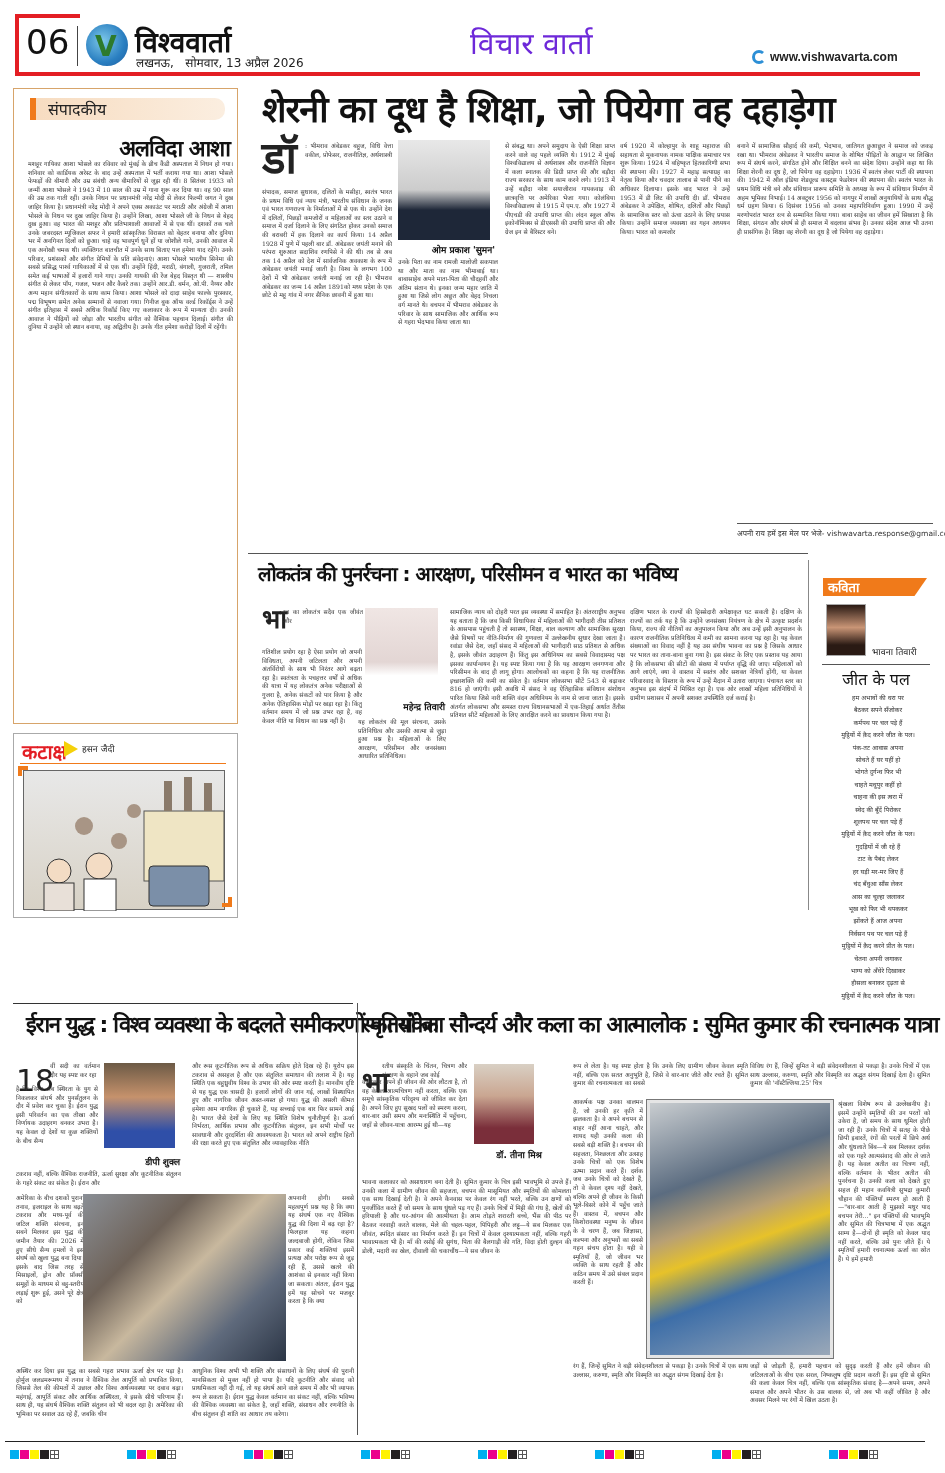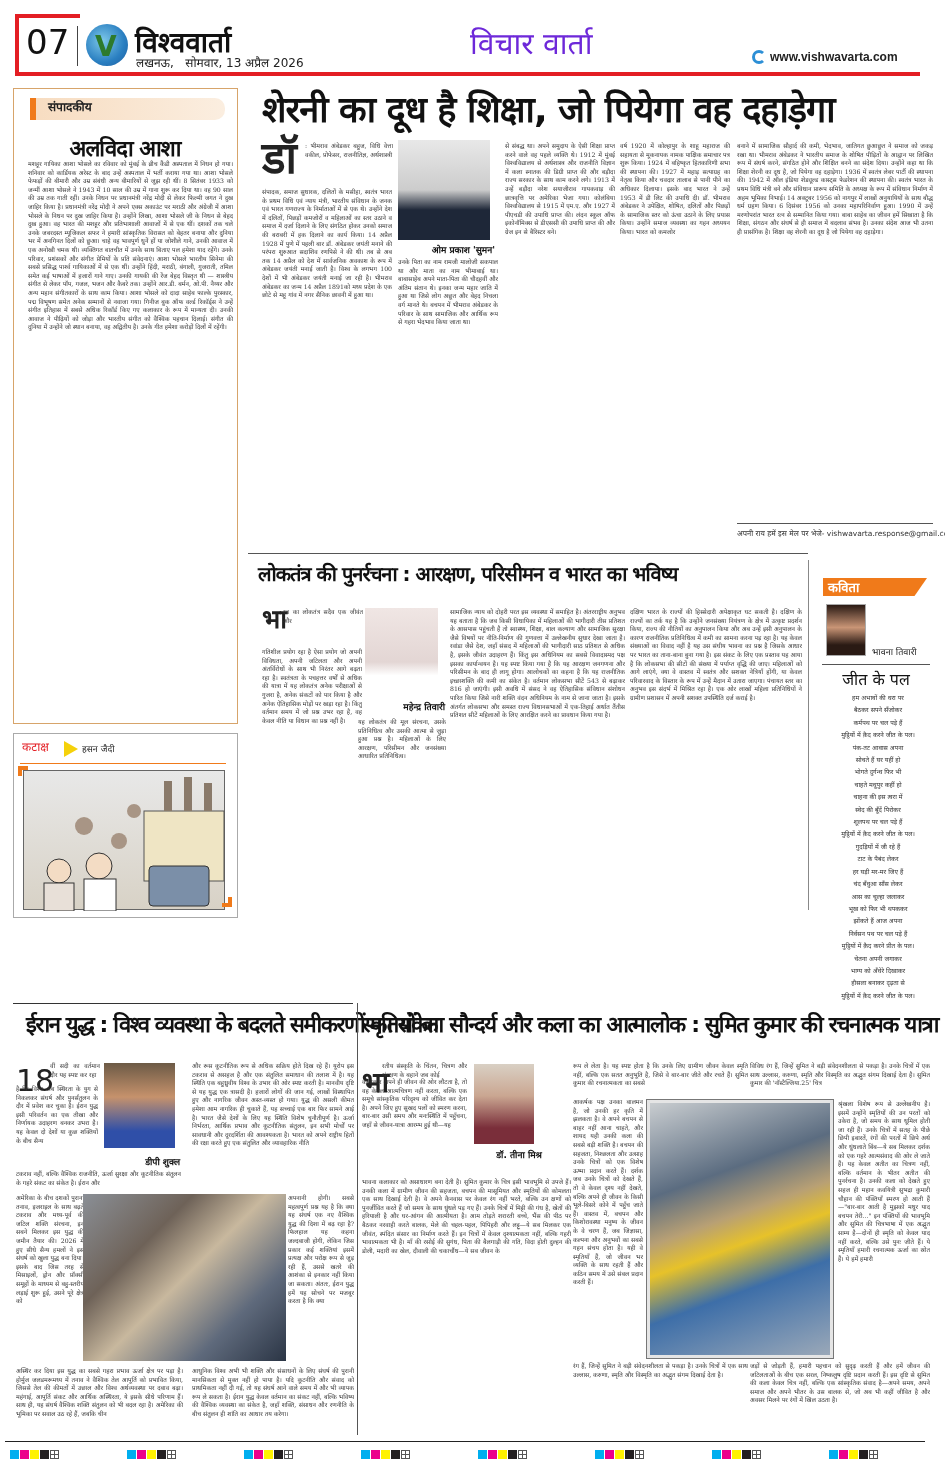--- a/index.html
+++ b/index.html
@@ -18,26 +18,26 @@
 #brand{left:135px;top:22px;font-family:Liberation Mono, monospace;font-size:28px;font-weight:bold;color:#111}
 #dateline{left:136px;top:54px;font-family:"DejaVu Sans",sans-serif;font-size:12px;color:#222;white-space:pre}
 #section-title{left:470px;top:22px;font-family:"DejaVu Sans",sans-serif;font-size:30px;color:#6d28d9}
 #web-icon{left:752px;top:50px;width:14px;height:14px;border-radius:50%;border:3px solid #2c8fd6;border-right-color:transparent}
 #website{left:770px;top:50px;font-family:"Liberation Sans",sans-serif;font-size:12px;font-weight:bold;color:#222}
 #mast-rule{left:15px;top:72px;width:905px;height:4px;background:#e31e24}
 
 #ed-box{left:13px;top:88px;width:225px;height:636px;border:1px solid #d7a46a;background:#fff}
 #ed-tag{left:30px;top:98px;width:195px;height:22px;background:linear-gradient(90deg,#f7dcc0,#fbeee0);border-radius:0 10px 10px 0}
 #ed-tag-bar{left:30px;top:98px;width:6px;height:22px;background:#f07a1a}
-#ed-tag-txt{left:48px;top:98px;font-family:"DejaVu Sans",sans-serif;font-size:12px;font-weight:bold;color:#222}
-#ed-head{left:20px;top:132px;width:210px;text-align:center;font-size:22px}
+#ed-tag-txt{left:48px;top:98px;font-family:"DejaVu Sans",sans-serif;font-size:16px;font-weight:normal;color:#222}
+#ed-head{left:20px;top:132px;width:210px;text-align:right;font-size:22px}
 #ed-body{left:28px;top:160px;width:205px;height:560px}
 
 #ct-box{left:13px;top:733px;width:225px;height:185px;border:1px solid #aaa}
-#ct-label{left:22px;top:738px;font-family:"DejaVu Sans",sans-serif;font-size:12px;font-weight:normal;color:#e31e24}
+#ct-label{left:22px;top:738px;font-family:"DejaVu Sans",sans-serif;font-size:20px;font-weight:bold;color:#e31e24}
 #ct-arrow{left:64px;top:741px;width:0;height:0;border-top:8px solid transparent;border-bottom:8px solid transparent;border-left:14px solid #f5d10a}
 #ct-artist{left:82px;top:742px;font-family:"DejaVu Sans",sans-serif;font-size:9px;font-weight:normal;color:#222}
 #ct-rule{left:20px;top:763px;width:206px;height:1px;background:#f07a1a}
 #ct-img{left:23px;top:770px;width:202px;height:140px;background:linear-gradient(180deg,#e8e8e8,#d8d2c6);border:1px solid #666}
 #ct-corner1{left:18px;top:766px;width:10px;height:10px;border-left:4px solid #f07a1a;border-top:4px solid #f07a1a}
 #ct-corner2{left:222px;top:897px;width:10px;height:10px;border-right:4px solid #f07a1a;border-bottom:4px solid #f07a1a}
 
 #a1-head{left:262px;top:84px;font-size:36px}
 #a1-dropcap{left:262px;top:136px;font-size:44px;font-family:"DejaVu Sans",sans-serif;font-weight:bold;line-height:44px}
 #a1-photo{left:398px;top:140px;width:92px;height:100px;background:linear-gradient(180deg,#e8e8e8 0,#ccc 50%,#1e2738 70%)}
@@ -105,21 +105,21 @@
 #foot-rule{left:5px;top:1441px;width:920px;height:1px;background:#222}
 .reg{position:absolute;top:1450px;height:10px;display:flex;gap:1px}
 .reg span{width:9px;height:9px;display:block}
 .reg .c{background:#00aeef}.reg .m{background:#ec008c}.reg .y{background:#fff200}.reg .k{background:#231f20}
 .reg .x{border:1px solid #555;background:linear-gradient(#555,#555) center/100% 1px no-repeat,linear-gradient(#555,#555) center/1px 100% no-repeat}
 </style>
 </head>
 <body>
 
 <div class="abs" id="pagenum-box"></div>
-<div class="abs" id="pagenum">07</div>
+<div class="abs" id="pagenum">06</div>
 <div class="abs" id="mast-sep"></div>
 <div class="abs" id="logo"></div>
 <div class="abs" id="logo-v">V</div>
 <div class="abs" id="brand">विश्ववार्ता</div>
 <div class="abs" id="dateline"><span>लखनऊ,</span>   <span>सोमवार, 13 अप्रैल 2026</span></div>
 <div class="abs" id="section-title">विचार वार्ता</div>
 <div class="abs" id="web-icon"></div>
 <div class="abs" id="website">www.vishwavarta.com</div>
 <div class="abs" id="mast-rule"></div>
 

